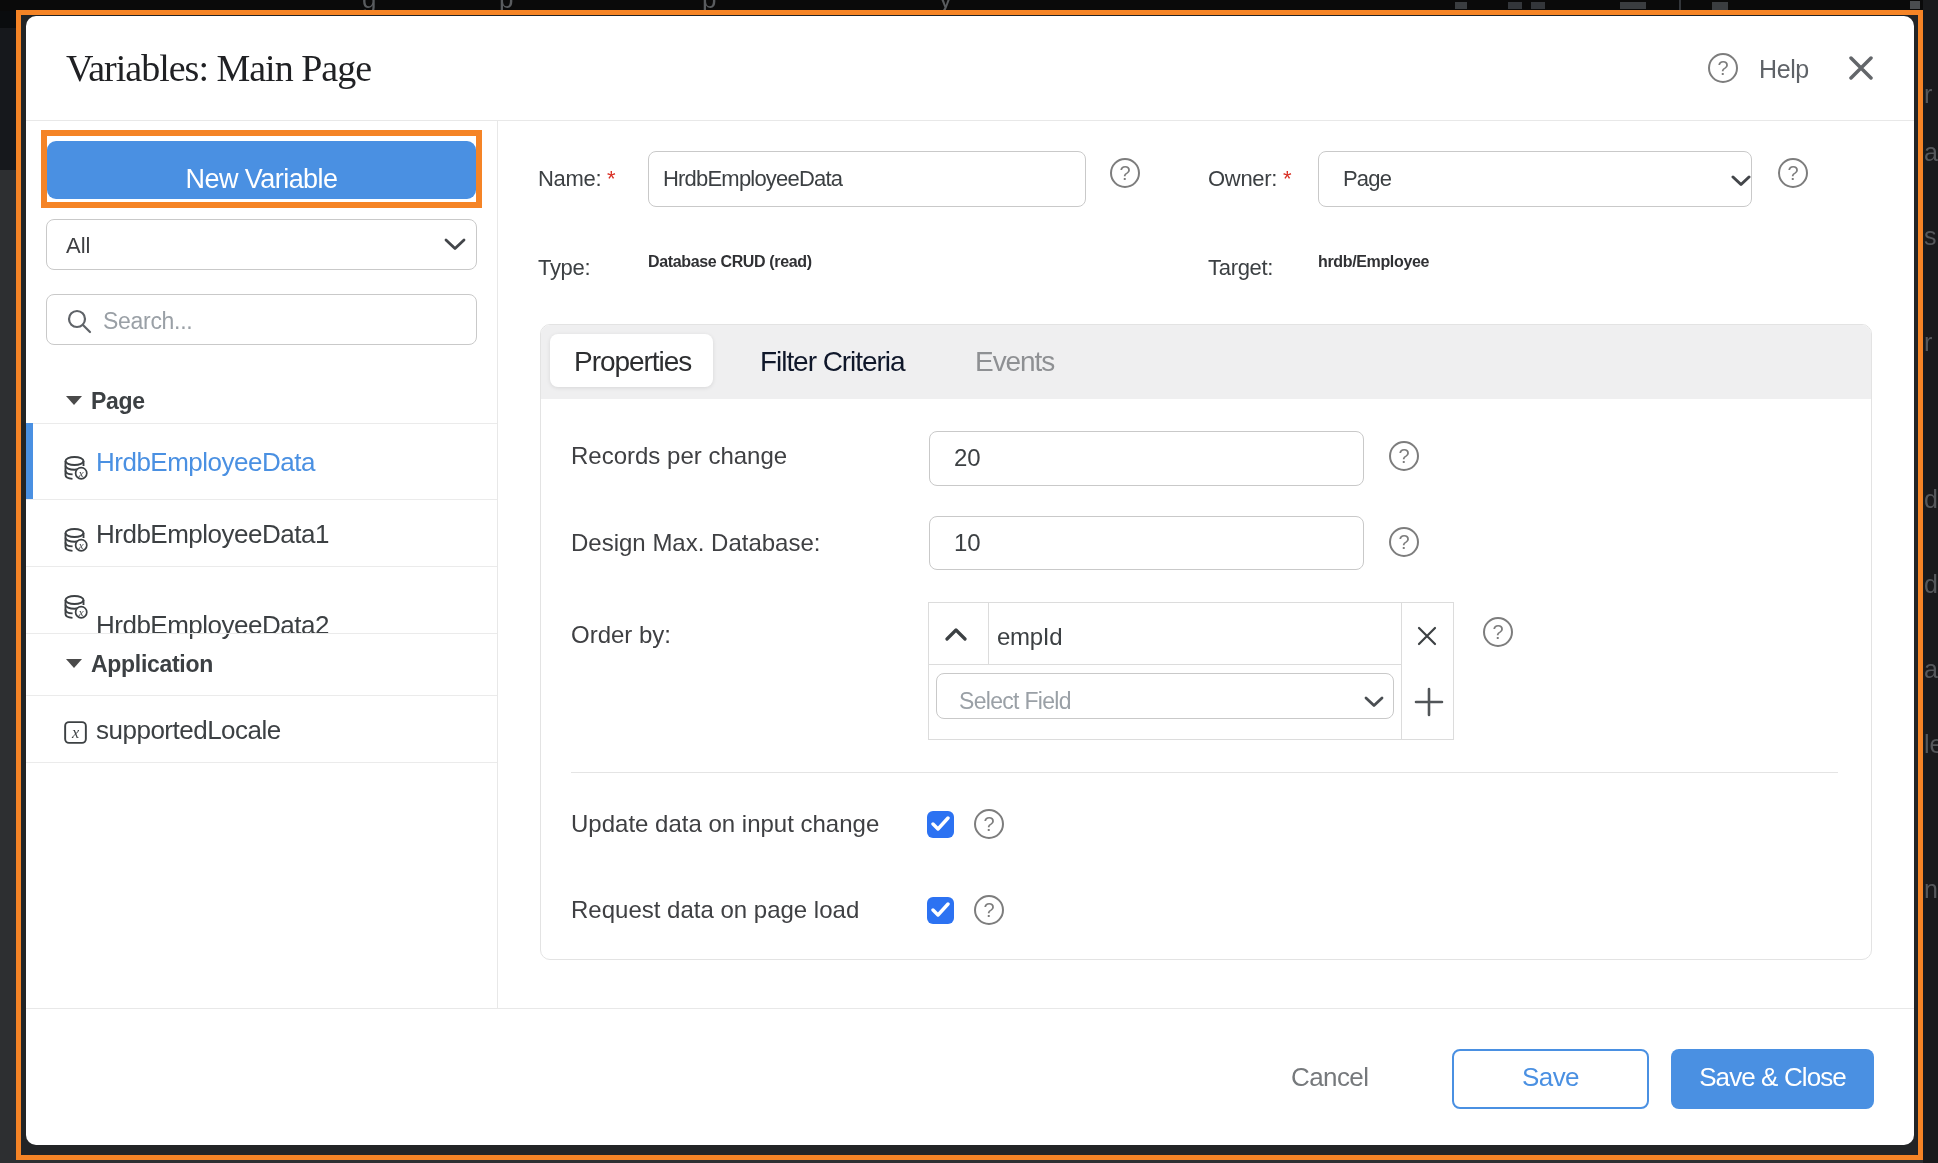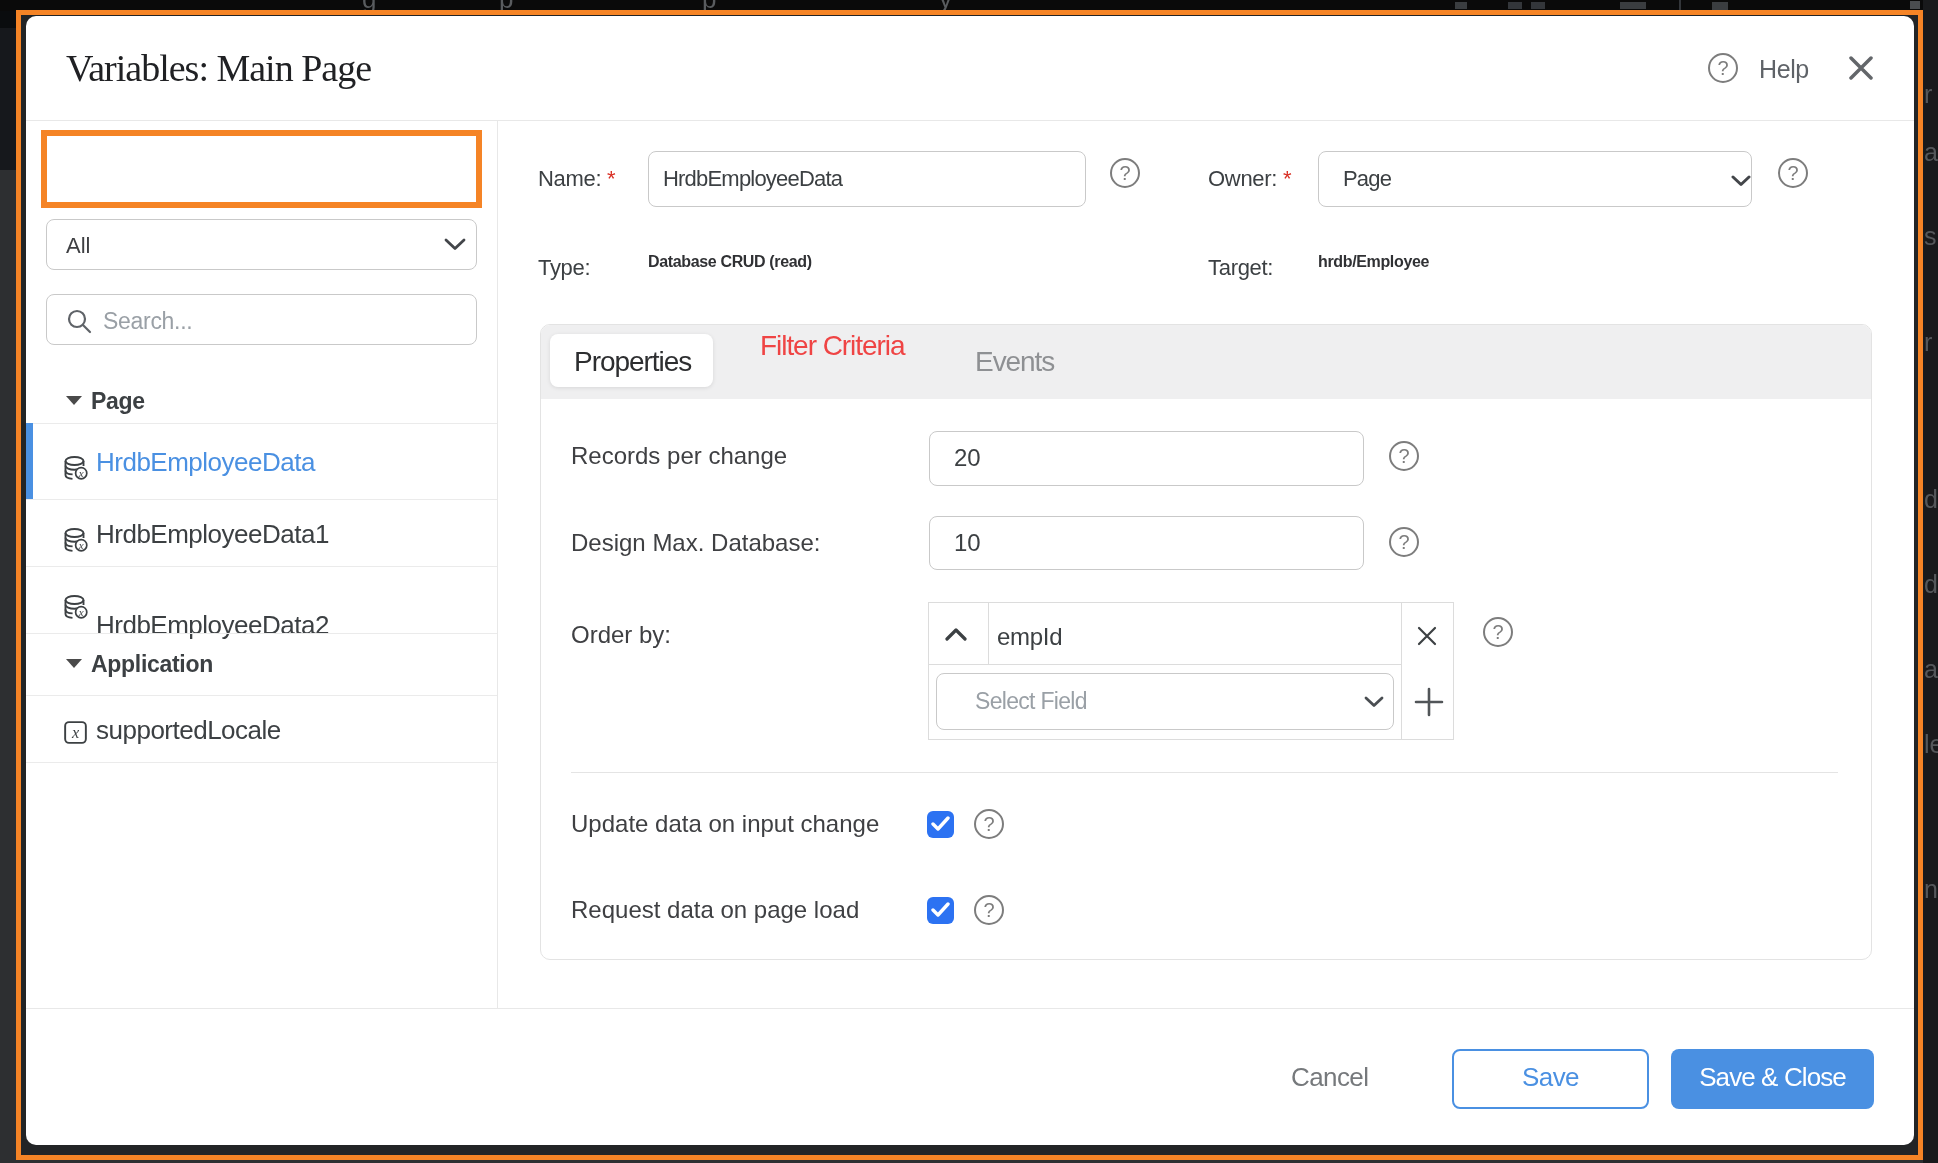--- a/index.html
+++ b/index.html
@@ -102,20 +102,21 @@
   <div class="abs title">Variables: Main Page</div>
   <div class="abs qcircle help-q">?</div>
   <div class="abs help-txt">Help</div>
   <svg class="abs" style="left:1823px; top:40px" width="24" height="24" viewBox="0 0 24 24">
       <path d="M2 2 L22 22 M22 2 L2 22" stroke="#63666a" stroke-width="3.5" stroke-linecap="round"></path>
     </svg>
   <div class="abs hdr-divider"></div>
   <div class="abs sidebar-divider"></div>
 
   <div class="abs hlbox"></div>
+  <div class="abs newvar">New Variable</div>
   <div class="abs select-box all-box"></div>
   <div class="abs all-txt">All</div>
   <svg class="abs" style="left:418px; top:222px" width="22" height="13" viewBox="0 0 22 13">
       <path d="M2 2 L11 10.5 L20 2" fill="none" stroke="#43464a" stroke-width="2.8" stroke-linecap="round" stroke-linejoin="round"></path>
     </svg>
   <div class="abs select-box search-box"></div>
   <svg class="abs" style="left:40px; top:292px" width="26" height="26" viewBox="0 0 26 26">
       <circle cx="11" cy="11" r="8" fill="none" stroke="#5f6368" stroke-width="2.2"></circle>
       <path d="M17 17 L24 24" stroke="#5f6368" stroke-width="2.2" stroke-linecap="round"></path>
     </svg>
@@ -162,21 +163,21 @@
 
   <div class="abs label" style="left:512px; top:239px">Type:</div>
   <div class="abs bold-val" style="left:622px; top:237px">Database CRUD (read)</div>
   <div class="abs label" style="left:1182px; top:239px">Target:</div>
   <div class="abs bold-val" style="left:1292px; top:237px">hrdb/Employee</div>
 
   <div class="abs panel">
     <div class="abs strip"></div>
     <div class="abs pill"></div>
     <div class="abs tab-txt" style="left:33px; top:21px; color:#2d2e30">Properties</div>
-    <div class="abs tab-txt" style="left:219px; top:5px; color:#ef4444">Filter Criteria</div>
+    <div class="abs tab-txt" style="left:219px; top:21px; color:#0f172a">Filter Criteria</div>
     <div class="abs tab-txt" style="left:434px; top:21px; color:#8e9093">Events</div>
 
     <div class="abs plabel" style="top:117px; left:30px">Records per change</div>
     <div class="abs pinput" style="left:388px; top:106px; width:435px; height:55px; line-height:52px; padding-left:24px;">20</div>
     <div class="abs qcircle" style="left:848px; top:116px; width:30px; height:30px; font-size:20px; line-height:26px;">?</div>
 
     <div class="abs plabel" style="top:204px; left:30px">Design Max. Database:</div>
     <div class="abs pinput" style="left:388px; top:191px; width:435px; height:54px; line-height:51px; padding-left:24px;">10</div>
     <div class="abs qcircle" style="left:848px; top:202px; width:30px; height:30px; font-size:20px; line-height:26px;">?</div>
 
@@ -185,21 +186,21 @@
     <div class="abs" style="left:387px; top:277px; width:61px; height:62px; border-right:1px solid #dcdcdc;"></div>
     <svg class="abs" style="left:404px; top:302px" width="22" height="14" viewBox="0 0 22 14">
         <path d="M2 12 L11 3 L20 12" fill="none" stroke="#3c4043" stroke-width="3.2" stroke-linecap="round" stroke-linejoin="round"></path>
       </svg>
     <div class="abs" style="left:456px; top:298px; font-size:24px; letter-spacing:-0.3px; color:#3c4043;">empId</div>
     <div class="abs" style="left:387px; top:339px; width:474px; height:0; border-top:1px solid #dcdcdc;"></div>
     <div class="abs" style="left:860px; top:277px; width:0; height:138px; border-left:1px solid #dcdcdc;"></div>
     <svg class="abs" style="left:876px; top:301px" width="20" height="20" viewBox="0 0 20 20">
         <path d="M2 2 L18 18 M18 2 L2 18" stroke="#3c4043" stroke-width="2.2" stroke-linecap="round"></path>
       </svg>
-    <div class="abs pinput" style="left:395px; top:348px; width:458px; height:57px; line-height:55px; padding-left:38px; color:#9aa0a6; font-size:23px; letter-spacing:-0.7px;">Select Field</div>
+    <div class="abs pinput" style="left:395px; top:348px; width:458px; height:46px; line-height:55px; padding-left:22px; color:#9aa0a6; font-size:23px; letter-spacing:-0.7px;">Select Field</div>
     <svg class="abs" style="left:823px; top:371px" width="20" height="12" viewBox="0 0 20 12">
         <path d="M2 2 L10 9.5 L18 2" fill="none" stroke="#4a4e52" stroke-width="2.8" stroke-linecap="round" stroke-linejoin="round"></path>
       </svg>
     <svg class="abs" style="left:873px; top:362px" width="30" height="30" viewBox="0 0 30 30">
         <path d="M15 2 V28 M2 15 H28" stroke="#515558" stroke-width="2.6" stroke-linecap="round"></path>
       </svg>
     <div class="abs qcircle" style="left:942px; top:292px; width:30px; height:30px; font-size:20px; line-height:26px;">?</div>
 
     <div class="abs" style="left:30px; top:447px; width:1267px; height:0; border-top:1px solid #e4e4e4;"></div>
 

